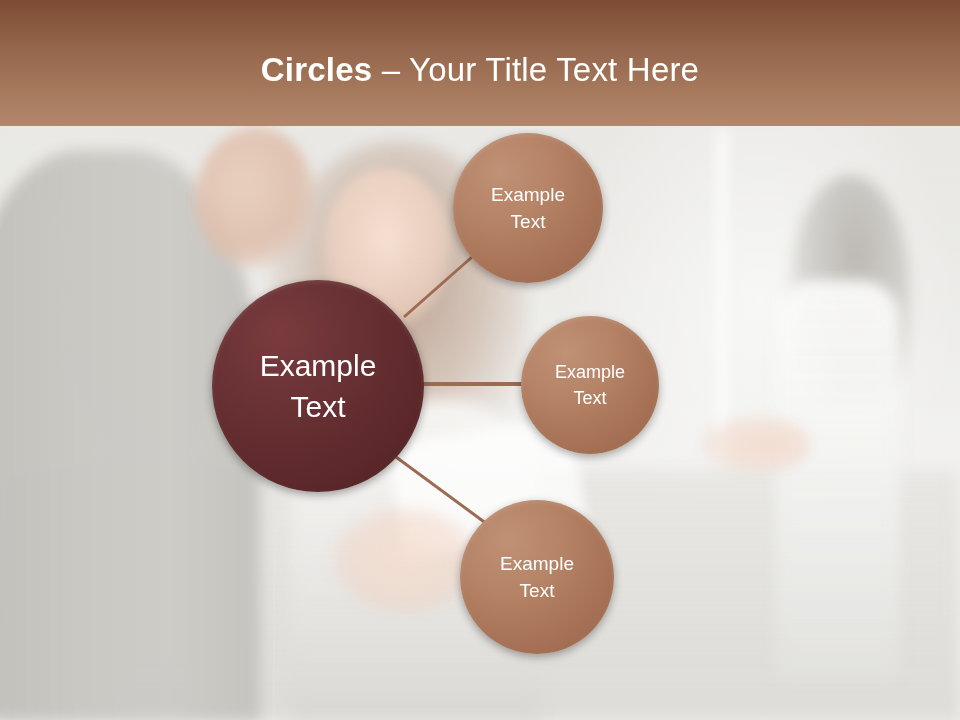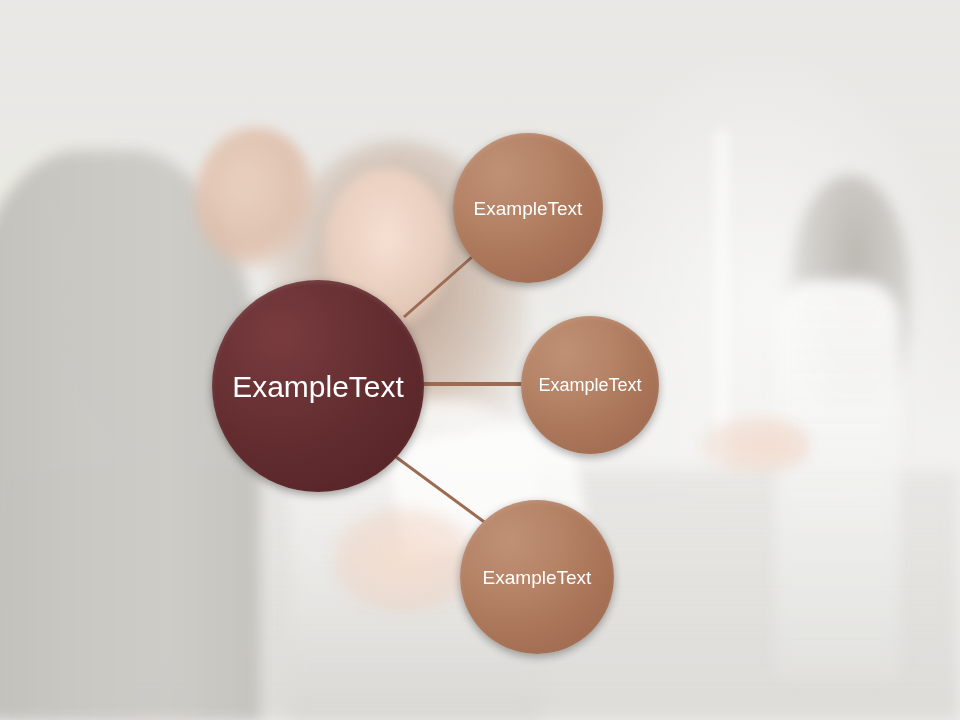--- a/index.html
+++ b/index.html
@@ -192,21 +192,21 @@
     width: 960px;
     height: 720px;
     pointer-events: none;
   }
 
   
   .node {
     position: absolute;
     border-radius: 50%;
     display: flex;
-    flex-direction: row;
+    flex-direction: column;
     align-items: center;
     justify-content: center;
     color: #ffffff;
     text-align: right;
     box-sizing: border-box;
   }
   .node .line {
     display: block;
     white-space: nowrap;
   }
@@ -266,20 +266,25 @@
     <div class="bg-woman-right-arm"></div>
     <div class="bg-woman-hair"></div>
     <div class="bg-woman-face"></div>
     <div class="bg-woman-body"></div>
     <div class="bg-paper"></div>
     <div class="bg-hands"></div>
     <div class="bg-man-left"></div>
     <div class="bg-man-left-head"></div>
   </div>
 
+  <div class="title-band">
+    <div class="title-text">
+      <span class="bold">Circles</span><span> – </span><span>Your Title Text Here</span>
+    </div>
+  </div>
 
   <svg class="connectors" viewBox="0 0 960 720" width="960" height="720">
     <line id="c0" stroke="#9c6b52" stroke-width="3" x1="404" y1="317" x2="472" y2="257"></line>
     <line id="c1" stroke="#9c6b52" stroke-width="4" x1="420" y1="384" x2="524" y2="384"></line>
     <line id="c2" stroke="#9c6b52" stroke-width="3" x1="396" y1="457" x2="487" y2="524"></line>
   </svg>
 
   <div class="node node-main" style="left: 212px; top: 280px; width: 212px; height: 212px;">
     <span class="line">Example</span>
     <span class="line">Text</span>

